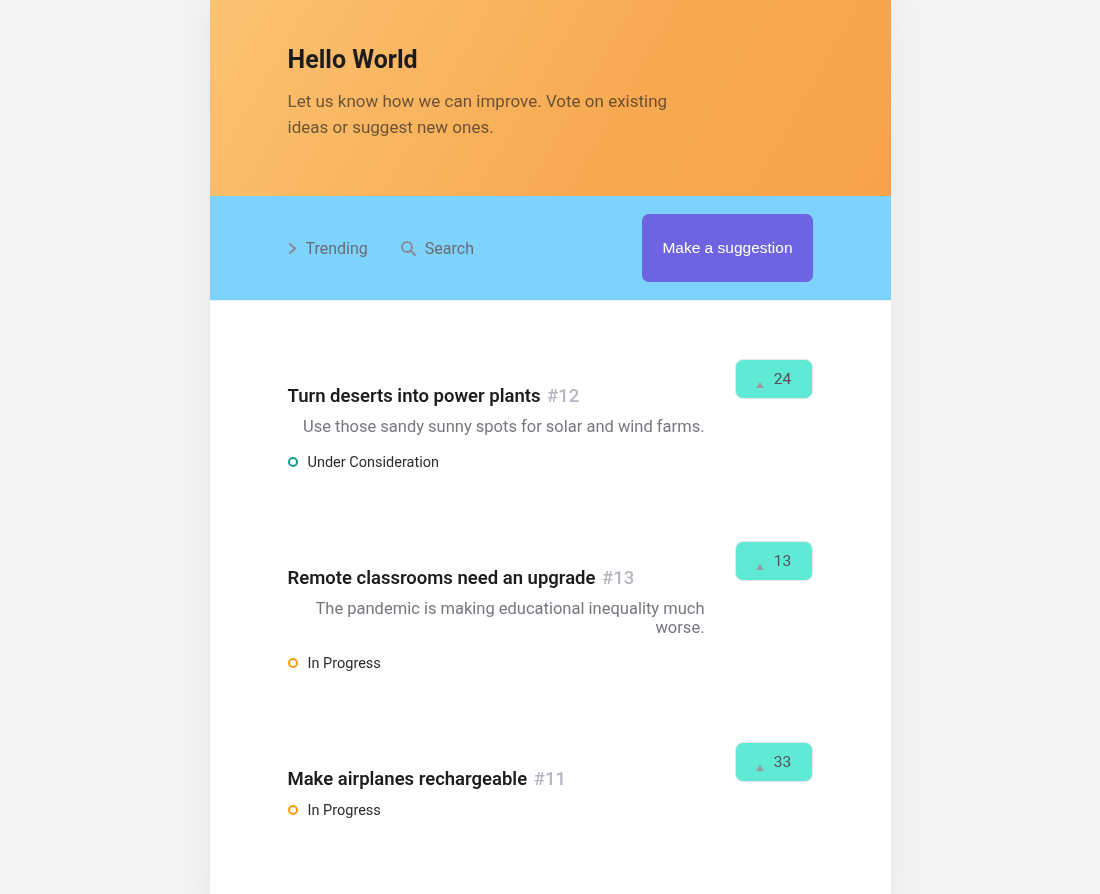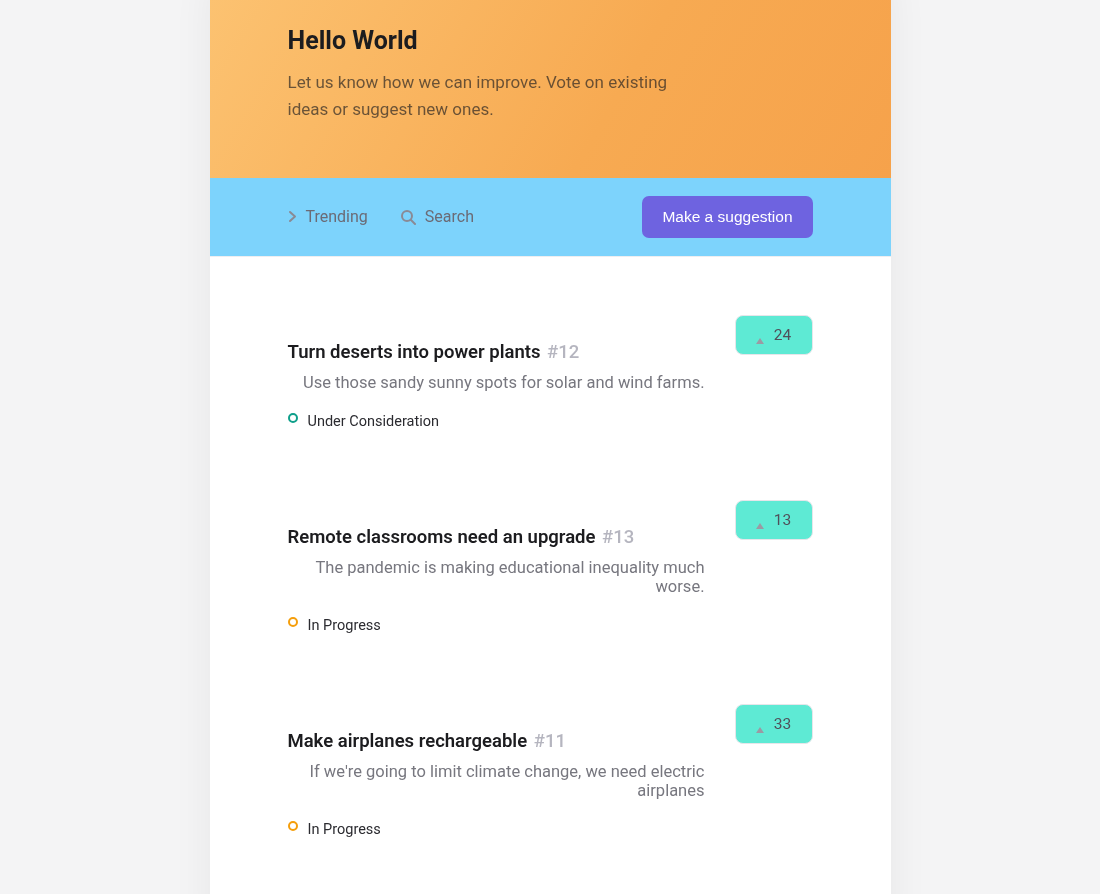--- a/index.html
+++ b/index.html
@@ -56,21 +56,21 @@
     font-size: 16px;
     cursor: pointer;
   }
   .tool-item svg { display: block; }
   .btn-suggest {
     background: #6e63e0;
     color: #fff;
     border: none;
     font-size: 15.5px;
     font-weight: 500;
-    padding: 12px 20px;
+    padding: 25px 20px;
     border-radius: 7px;
     cursor: pointer;
   }
   .list {
     padding: 22px 78px 56px 78px;
   }
   .idea {
     display: flex;
     align-items: flex-start;
     justify-content: space-between;
@@ -91,21 +91,21 @@
     margin-left: 2px;
   }
   .idea-desc {
     font-size: 16.5px;
     color: #77777f;
     margin-bottom: 16px;
     text-align: right;
   }
   .status {
     display: inline-flex;
-    align-items: flex-start;
+    align-items: center;
     gap: 10px;
     font-size: 14.5px;
     color: #2b2b30;
   }
   .status-dot {
     width: 10px;
     height: 10px;
     border-radius: 50%;
     border: 2.4px solid;
     display: inline-block;
@@ -200,21 +200,20 @@
         <span>13</span>
       </div>
     </div>
 
     <div class="idea">
       <div class="idea-main">
         <div class="idea-title">
           <span>Make airplanes rechargeable</span>
           <span class="hash">#11</span>
         </div>
-        <div class="idea-desc">If we're going to limit climate change, we need electric airplanes</div>
         <div class="status">
           <span class="status-dot orange"></span>
           <span>In Progress</span>
         </div>
       </div>
       <div class="vote">
         <span class="vote-tri"></span>
         <span>33</span>
       </div>
     </div>

